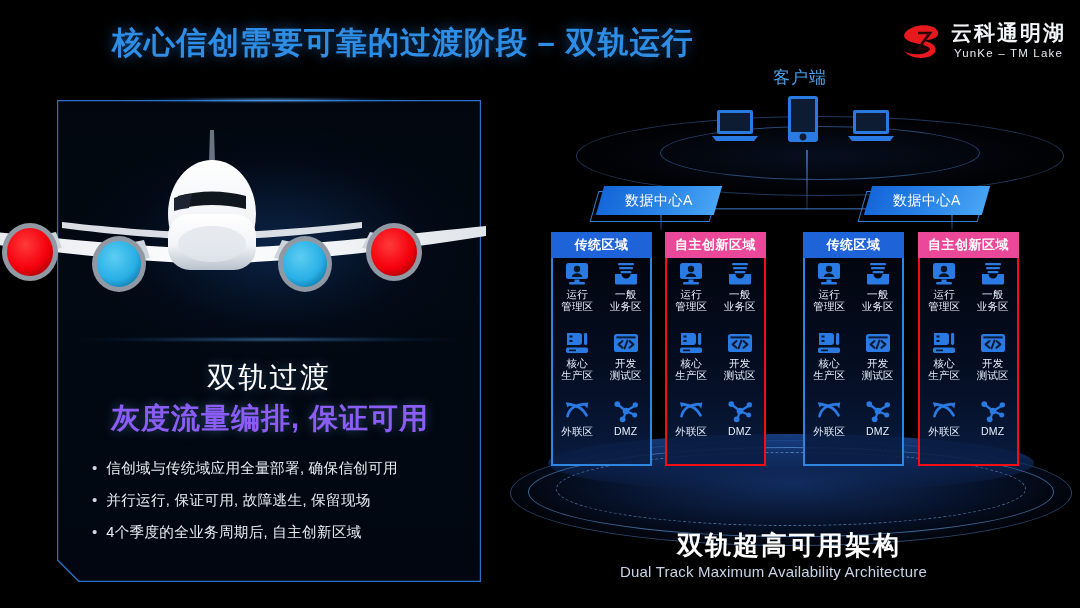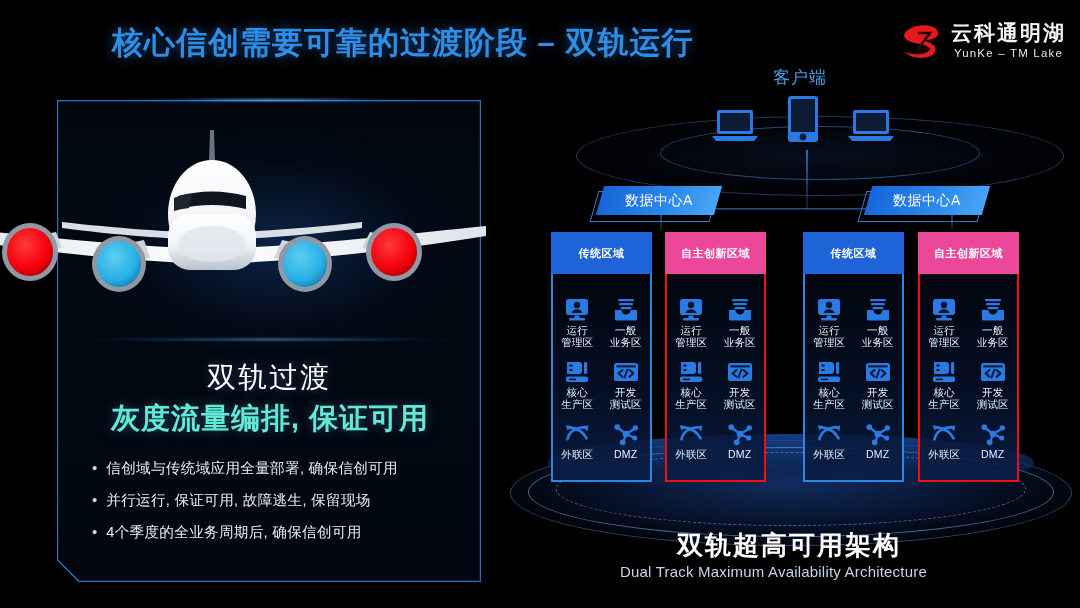--- a/index.html
+++ b/index.html
@@ -48,21 +48,21 @@
   #plane{position:absolute;left:-62px;top:118px;width:548px;height:180px;}
 
   
   #head1{
     position:absolute;left:57px;top:358px;width:424px;text-align:center;
     font-size:29px;font-weight:normal;color:#fff;letter-spacing:2px;
     text-shadow:0 0 12px rgba(120,190,255,.35);
   }
   #head2{
     position:absolute;left:45px;top:399px;width:450px;text-align:center;
-    font-size:29px;font-weight:bold;color:#5eead4;letter-spacing:1px;
+    font-size:29px;font-weight:bold;color:#8b5cf6;letter-spacing:1px;
     text-shadow:0 0 12px rgba(120,190,255,.35);
   }
   #bullets{position:absolute;left:92px;top:458px;width:380px;}
   .bullet{display:flex;align-items:flex-start;margin-bottom:12px;}
   .bullet-dot{color:#cfd8e6;font-size:15px;line-height:20px;margin-right:9px;flex:0 0 auto;}
   .bullet-text{color:#e8edf5;font-size:14.6px;line-height:20px;letter-spacing:.3px;white-space:nowrap;}
 
   
   #client-label{
     position:absolute;left:740px;top:66px;width:120px;text-align:center;
@@ -97,28 +97,28 @@
     position:absolute;left:0;top:0;width:118px;height:29px;
     display:flex;align-items:center;justify-content:center;
     font-size:14px;color:#ffffff;letter-spacing:.5px;
   }
   #dc-a{left:600px;top:186px;}
   #dc-b{left:868px;top:186px;}
 
   
   .zone{position:absolute;width:101px;}
   .zone-head{
-    height:42px;display:flex;align-items:center;justify-content:center;
-    font-size:11px;color:#fff;font-weight:bold;letter-spacing:.5px;
+    height:26px;display:flex;align-items:center;justify-content:center;
+    font-size:13px;color:#fff;font-weight:bold;letter-spacing:.5px;
   }
   .zone-body{
     height:208px;border-width:2px;border-style:solid;border-top:none;
     background:linear-gradient(180deg,rgba(2,6,16,.9) 0%,rgba(5,16,40,.85) 55%,rgba(10,30,70,.9) 100%);
     display:grid;grid-template-columns:1fr 1fr;grid-template-rows:1fr 1fr 1fr;
-    padding-top:20px;box-sizing:border-box;
+    padding-top:0;box-sizing:border-box;
   }
   .zone.blue .zone-head{background:#1f63d8;}
   .zone.blue .zone-body{border-color:#2f86e0;}
   .zone.red .zone-head{background:#ec4899;}
   .zone.red .zone-body{border-color:#f40d13;}
 
   .cell{display:flex;flex-direction:column;align-items:center;justify-content:flex-start;padding-top:4px;}
   .cell .ic{width:26px;height:24px;display:flex;align-items:center;justify-content:center;margin-bottom:2px;}
   .cell .cap{font-size:10.5px;line-height:12px;color:#e6eefb;text-align:center;white-space:pre-line;letter-spacing:.2px;}
 
@@ -250,21 +250,21 @@
     <div class="bullet">
       <span class="bullet-dot">•</span>
       <span class="bullet-text">信创域与传统域应用全量部署, 确保信创可用</span>
     </div>
     <div class="bullet">
       <span class="bullet-dot">•</span>
       <span class="bullet-text">并行运行, 保证可用, 故障逃生, 保留现场</span>
     </div>
     <div class="bullet">
       <span class="bullet-dot">•</span>
-      <span class="bullet-text">4个季度的全业务周期后, 确保信创可用</span>
+      <span class="bullet-text">4个季度的全业务周期后, 自主创新区域</span>
     </div>
   </div>
 
   <div id="client-label">客户端</div>
   <div id="client-ellipse-outer"></div>
   <div id="client-ellipse-inner"></div>
 
   <div id="devices">
     <span>
       <svg width="46" height="34" viewBox="0 0 46 34">

